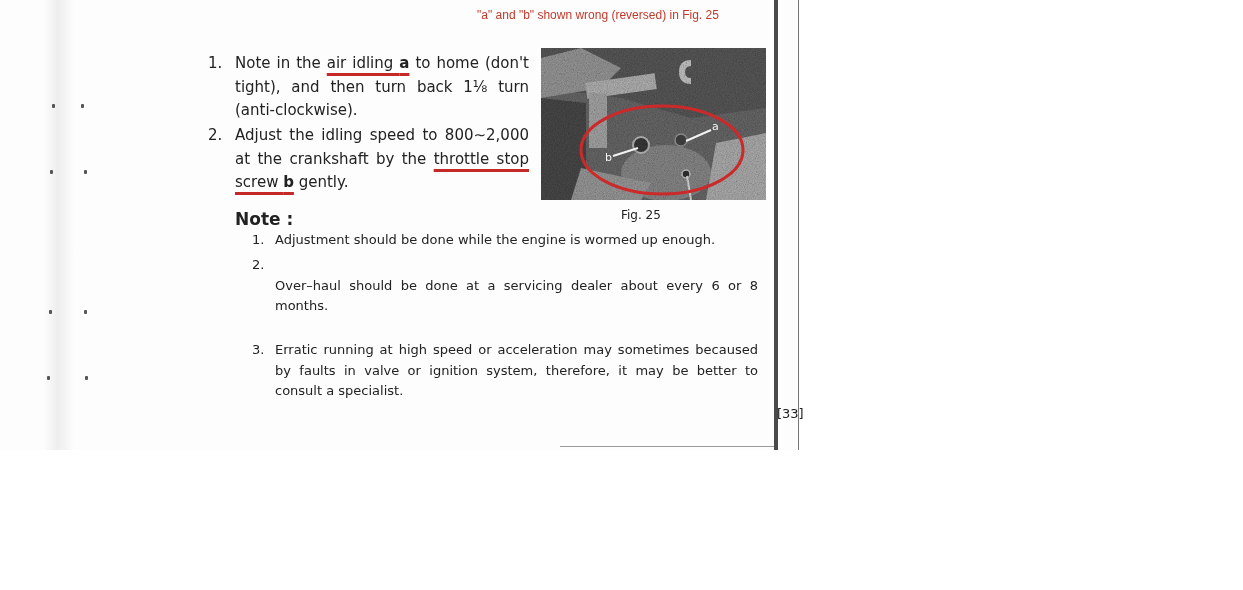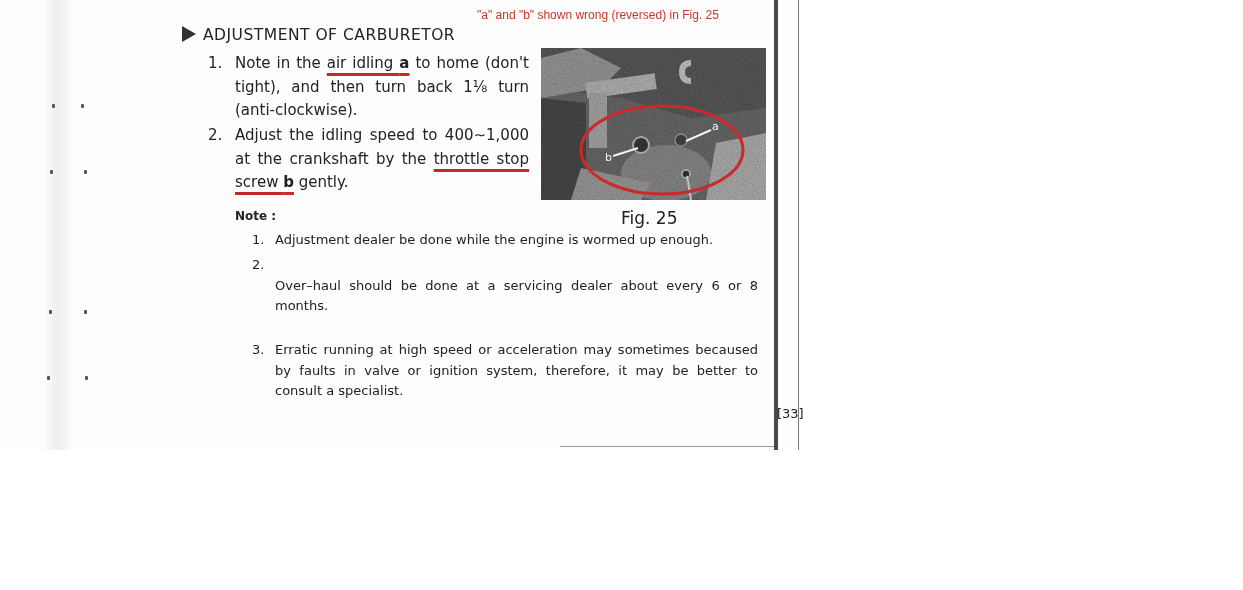--- a/index.html
+++ b/index.html
@@ -17,22 +17,22 @@
   .tri { display: inline-block; width: 0; height: 0; border-top: 8px solid transparent;
          border-bottom: 8px solid transparent; border-left: 14px solid #333; vertical-align: -2px; margin-right: 7px; }
   .step { position: absolute; font-size: 15px; line-height: 23.5px; color: #222; }
   .step .num { position: absolute; left: -27px; }
   .just { text-align: justify; text-align-last: left; }
   .ul { text-decoration: underline; text-decoration-color: #c62828; text-decoration-thickness: 2.5px;
         text-underline-offset: 5px; }
   .b { font-weight: bold; }
   .photo { position: absolute; left: 541px; top: 48px; width: 225px; height: 152px; overflow: hidden;
            background: #555; }
-  .fig-cap { position: absolute; left: 621px; top: 208px; font-size: 17px; color: #222; }
-  .note-title { position: absolute; left: 235px; top: 209px; font-size: 12px; font-weight: bold; color: #222; }
+  .fig-cap { position: absolute; left: 621px; top: 208px; font-size: 12px; color: #222; }
+  .note-title { position: absolute; left: 235px; top: 209px; font-size: 17px; font-weight: bold; color: #222; }
   .note { position: absolute; font-size: 13px; line-height: 20.5px; color: #222; }
   .note .num { position: absolute; left: -23px; }
   .pagenum { position: absolute; left: 777px; top: 406px; font-size: 13px; color: #222; }
   .bottom-rule { position: absolute; left: 560px; top: 446px; width: 214px; height: 1px; background: #999; }
 </style>
 </head>
 <body>
 
 <div class="page">
   <div class="gutter"></div>
@@ -40,30 +40,27 @@
   <div class="speck" style="left:81px;top:104px"></div>
   <div class="speck" style="left:50px;top:170px"></div>
   <div class="speck" style="left:84px;top:170px"></div>
   <div class="speck" style="left:49px;top:310px"></div>
   <div class="speck" style="left:84px;top:310px"></div>
   <div class="speck" style="left:47px;top:376px"></div>
   <div class="speck" style="left:85px;top:376px"></div>
 
   <div class="annot">"a" and "b" shown wrong (reversed) in Fig. 25</div>
 
-  <div class="heading">
-    <span class="tri"></span><span>ADJUSTMENT OF CARBURETOR</span>
-  </div>
 
   <div class="step just" style="left:235px;top:52px;width:294px">
     <span class="num">1.</span><span>Note in the </span><span class="ul"><span>air idling </span><span class="b">a</span></span><span> to home (don't tight), and then turn back 1⅛ turn (anti-clockwise).</span>
   </div>
 
   <div class="step just" style="left:235px;top:124px;width:294px">
-    <span class="num">2.</span><span>Adjust the idling speed to 400∼1,000 at the crankshaft by the </span><span class="ul"><span>throttle stop screw </span><span class="b">b</span></span><span> gently.</span>
+    <span class="num">2.</span><span>Adjust the idling speed to 800∼2,000 at the crankshaft by the </span><span class="ul"><span>throttle stop screw </span><span class="b">b</span></span><span> gently.</span>
   </div>
 
   <div class="photo">
     <svg width="225" height="152" viewBox="0 0 225 152">
       <defs>
         <filter id="grain">
             <feTurbulence type="fractalNoise" baseFrequency="0.9" numOctaves="2" result="n"></feTurbulence>
             <feColorMatrix type="saturate" values="0"></feColorMatrix>
             <feBlend in="SourceGraphic" mode="multiply"></feBlend>
           </filter>
@@ -89,21 +86,21 @@
       <text x="64" y="113" font-size="11" fill="#f5f5f5" font-family="DejaVu Sans, sans-serif">b</text>
       <text x="171" y="82" font-size="11" fill="#f5f5f5" font-family="DejaVu Sans, sans-serif">a</text>
       <ellipse cx="121" cy="102" rx="81" ry="44" fill="none" stroke="#cc2a2a" stroke-width="3"></ellipse>
     </svg>
   </div>
   <div class="fig-cap">Fig. 25</div>
 
   <div class="note-title">Note :</div>
 
   <div class="note just" style="left:275px;top:230px;width:483px">
-    <span class="num">1.</span><span>Adjustment dealer be done while the engine is wormed up enough.</span>
+    <span class="num">1.</span><span>Adjustment should be done while the engine is wormed up enough.</span>
   </div>
   <div class="note just" style="left:275px;top:255px;width:483px">
     <span class="num">2.</span><br><span>Over–haul should be done at a servicing dealer about every 6 or 8 months.</span>
   </div>
   <div class="note just" style="left:275px;top:340px;width:483px">
     <span class="num">3.</span><span>Erratic running at high speed or acceleration may sometimes becaused by faults in valve or ignition system, therefore, it may be better to consult a specialist.</span>
   </div>
 
   <div class="pagenum">[33]</div>
   <div class="bottom-rule"></div>

